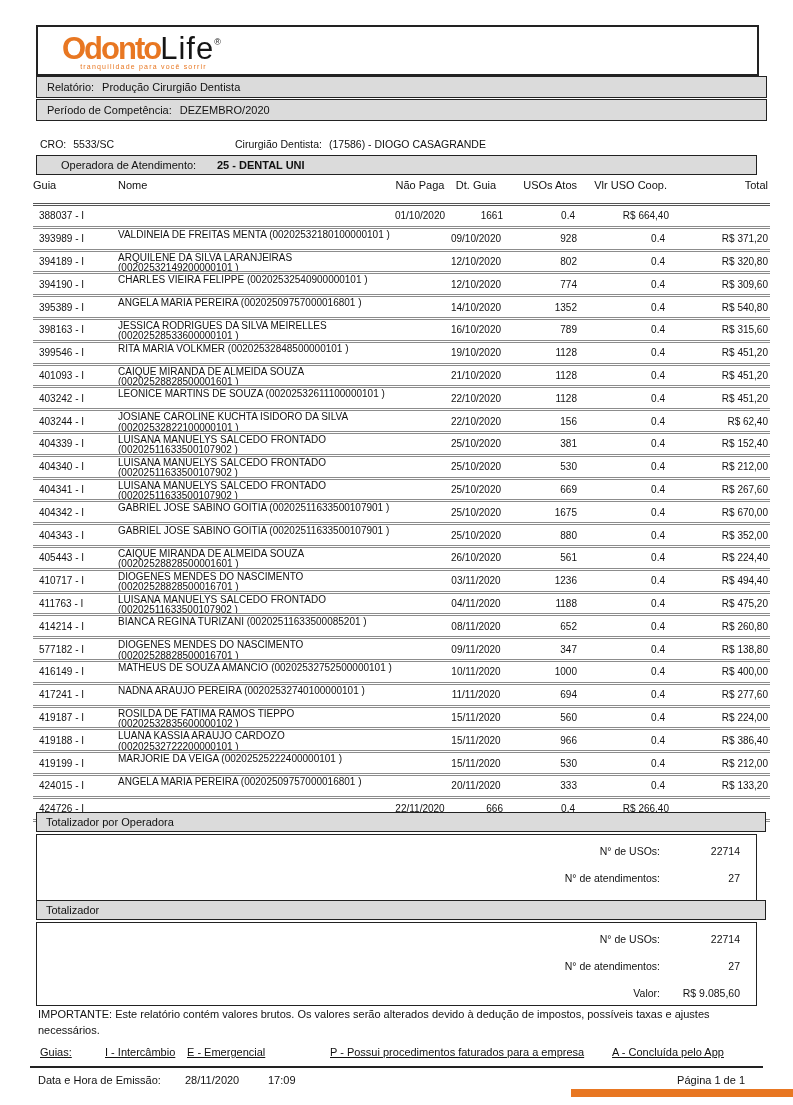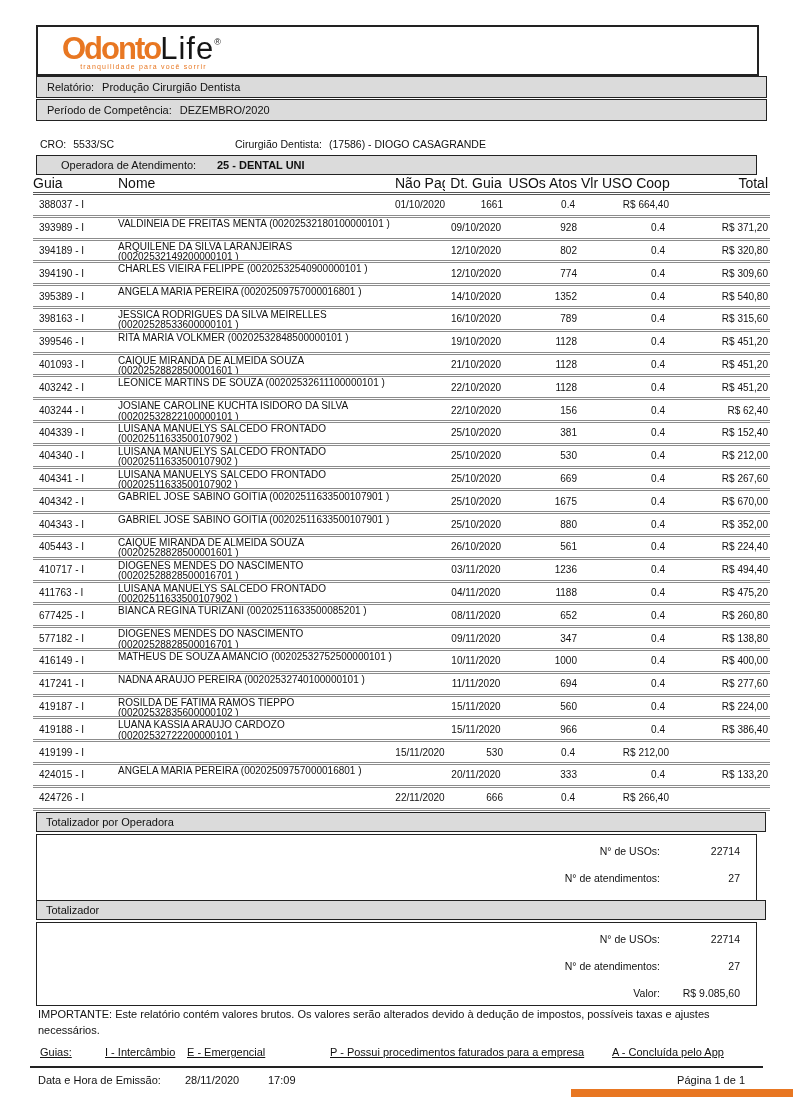--- a/index.html
+++ b/index.html
@@ -28,21 +28,21 @@
   .cro-line .lbl{ margin-right:7px; }
   
   .op-bar{ position:absolute; left:36px; top:155px; width:719px; height:18px; background:var(--gray);
     border:1.5px solid #222; font-size:11px; line-height:18px; }
   .op-bar .lbl{ position:absolute; left:24px; }
   .op-bar .val{ position:absolute; left:180px; font-weight:bold; }
   
   .table{ position:absolute; left:33px; top:176px; width:737px; font-size:10px; }
   .t-head, .t-row{ display:grid;
     grid-template-columns:85px 277px 50px 62px 74px 90px auto; }
-  .t-head{ height:15px; font-size:14px; border-bottom:3px double #555; align-items:end; padding-bottom:1px; }
+  .t-head{ height:15px; font-size:11px; border-bottom:3px double #555; align-items:end; padding-bottom:12px; }
   .t-row{ height:22.8px; border-bottom:3px double #8c8c8c; box-sizing:border-box; }
   .cell{ overflow:hidden; white-space:nowrap; }
   .c-guia{ text-align:left; display:flex; align-items:center; padding-left:6px; }
   .t-head .c-guia{ padding-left:0; }
   .c-nome{ text-align:left; padding-top:1px; }
   .name-line{ line-height:10.4px; }
   .c-naopaga{ text-align:center; display:flex; align-items:center; justify-content:center; }
   .c-dt{ text-align:center; display:flex; align-items:center; justify-content:center; }
   .c-usos{ display:flex; align-items:center; justify-content:flex-end; padding-right:4px; }
   .c-vlr{ display:flex; align-items:center; justify-content:flex-end; padding-right:6px; }
@@ -311,21 +311,21 @@
             <div class="name-line">LUISANA MANUELYS SALCEDO FRONTADO</div>
             <div class="name-line">(00202511633500107902 )</div>
           </div>
           <div class="cell c-naopaga"></div>
           <div class="cell c-dt">04/11/2020</div>
           <div class="cell c-usos">1188</div>
           <div class="cell c-vlr">0.4</div>
           <div class="cell c-total">R$ 475,20</div>
         </div>
         <div class="t-row">
-          <div class="cell c-guia">677425 - I</div>
+          <div class="cell c-guia">414214 - I</div>
           <div class="cell c-nome">
             <div class="name-line">BIANCA REGINA TURIZANI (00202511633500085201 )</div>
           </div>
           <div class="cell c-naopaga"></div>
           <div class="cell c-dt">08/11/2020</div>
           <div class="cell c-usos">652</div>
           <div class="cell c-vlr">0.4</div>
           <div class="cell c-total">R$ 260,80</div>
         </div>
         <div class="t-row">
@@ -381,20 +381,23 @@
             <div class="name-line">(00202532722200000101 )</div>
           </div>
           <div class="cell c-naopaga"></div>
           <div class="cell c-dt">15/11/2020</div>
           <div class="cell c-usos">966</div>
           <div class="cell c-vlr">0.4</div>
           <div class="cell c-total">R$ 386,40</div>
         </div>
         <div class="t-row">
           <div class="cell c-guia">419199 - I</div>
+          <div class="cell c-nome">
+            <div class="name-line">MARJORIE DA VEIGA (00202525222400000101 )</div>
+          </div>
           <div class="cell c-naopaga"></div>
           <div class="cell c-dt">15/11/2020</div>
           <div class="cell c-usos">530</div>
           <div class="cell c-vlr">0.4</div>
           <div class="cell c-total">R$ 212,00</div>
         </div>
         <div class="t-row">
           <div class="cell c-guia">424015 - I</div>
           <div class="cell c-nome">
             <div class="name-line">ANGELA MARIA PEREIRA (00202509757000016801 )</div>

